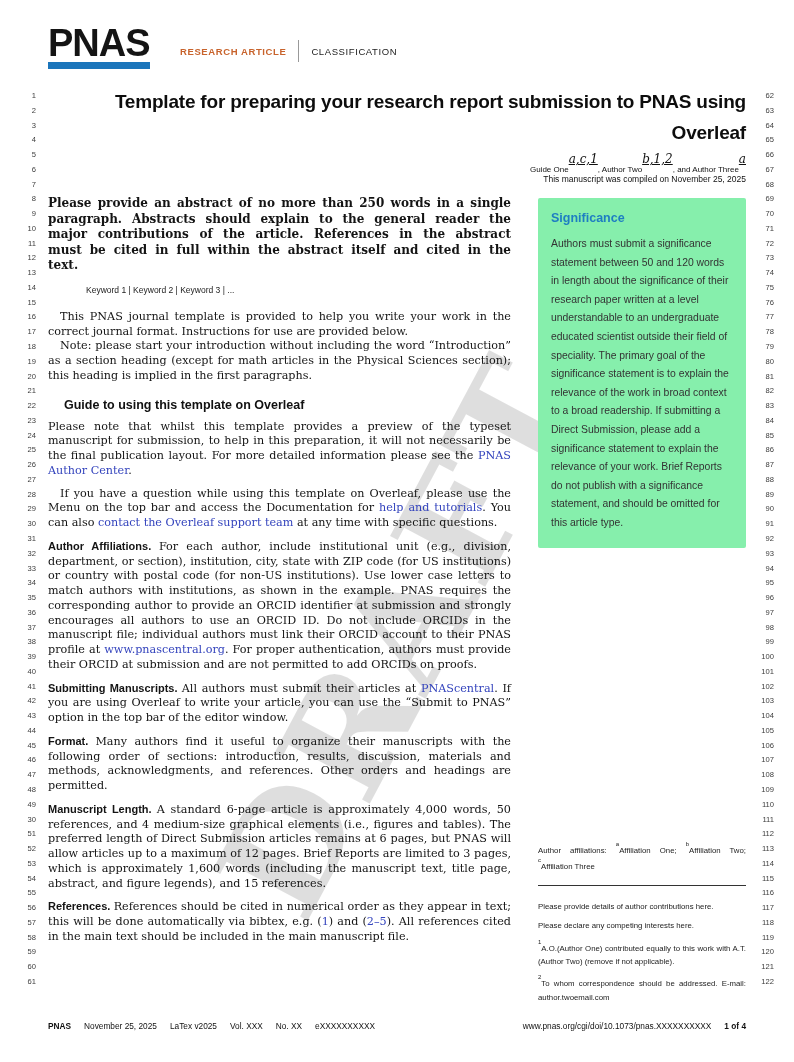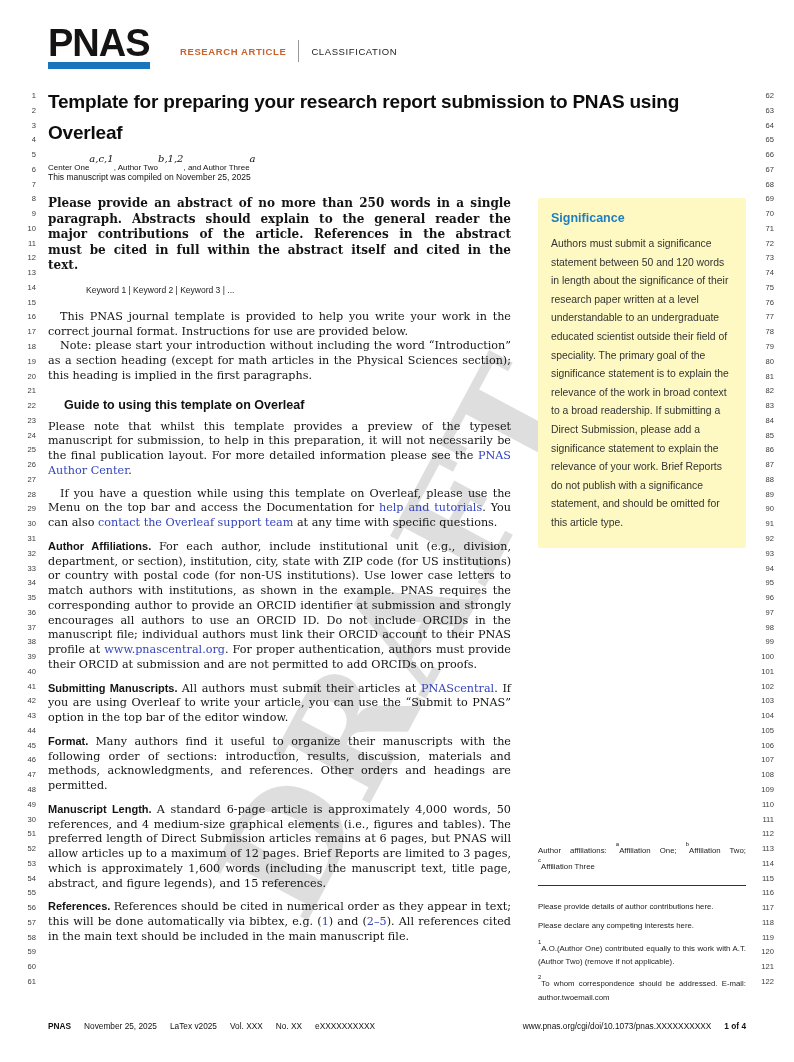--- a/index.html
+++ b/index.html
@@ -25,43 +25,43 @@
   .ln-right { left:748px; width:26px; }
   
   .watermark {
     position:absolute; left:110px; top:575px; width:560px; height:160px;
     line-height:160px; text-align:center;
     transform:rotate(-62deg);
     font-family:"DejaVu Serif", serif; font-weight:bold; font-size:148px;
     letter-spacing:4px; color:rgba(0,0,0,0.13); z-index:0; pointer-events:none;
   }
   
-  .title-block { position:absolute; left:48px; top:86px; width:698px; z-index:1; }
+  .title-block { position:absolute; left:48px; top:86px; width:698px; z-index:1;text-align:right; }
   .article-title { font-size:19px; font-weight:bold; line-height:31px; letter-spacing:-0.2px; color:#0d0d0d; }
   .author-line { margin-top:9px; font-size:8px; color:#111; }
-  .author-line sup { font-family:"DejaVu Serif", serif; font-style:italic; font-size:10px;
-                     position:relative; top:-0.45em; }
+  .author-line sup { font-family:"DejaVu Serif", serif; font-style:italic; font-size:12px;
+                     position:relative; top:-0.45em;text-decoration:underline; }
   .compiled-line { font-size:8.5px; color:#111; }
   
   .left-col { position:absolute; left:48px; top:196px; width:463px; z-index:1; }
   .abstract { font-family:"DejaVu Serif", serif; font-weight:bold; font-size:12px;
               line-height:15.6px; text-align:justify; color:#141414; word-spacing:1.5px; }
   .keywords { margin-top:11px; font-size:8.5px; color:#222;padding-left:38px; }
   .article-body { margin-top:15px; }
   .para { font-family:"DejaVu Serif", serif; font-size:11.2px; line-height:14.75px;
           text-align:justify; color:#141414; margin-bottom:8px; }
   .para.indent { text-indent:12px; margin-bottom:0; }
   .para .lead { font-family:"Liberation Sans", sans-serif; font-weight:bold; font-size:11px; }
   .para .link, .link { color:#3444bd; cursor:pointer; }
   .section-heading { font-family:"Liberation Sans", sans-serif; font-size:12.5px; font-weight:bold;
                      color:#111; margin:14px 0 8px 16px; }
   .pgap { height:8px; }
   
   .sidebar { position:absolute; left:538px; top:198px; width:208px; height:812px; z-index:1; }
-  .significance-box { background:#fef9c3; border-radius:2px; padding:13px 12px 15px 13px; }
+  .significance-box { background:#86efac; border-radius:2px; padding:13px 12px 15px 13px; }
   .significance-title { color:#1e7ec2; font-size:12.5px; font-weight:bold; margin-bottom:10px; }
   .significance-text { font-size:10.4px; line-height:18.6px; color:#333; }
   .side-footnotes { position:absolute; left:0; bottom:0; width:100%; font-size:7.8px;
                     line-height:13.5px; color:#222; }
   .side-footnotes sup { font-size:6px; position:relative; top:-0.5em; }
   .fn-item { margin-bottom:6px; text-align:justify; }
   .fn-rule { border:none; border-top:1px solid #333; margin:12px 0 14px 0; }
   
   .page-footer { position:absolute; left:48px; right:48px; top:1021px; z-index:1;
                  display:flex; justify-content:space-between; font-size:8.3px; color:#111; }
@@ -210,21 +210,21 @@
       <div class="ln">117</div>
       <div class="ln">118</div>
       <div class="ln">119</div>
       <div class="ln">120</div>
       <div class="ln">121</div>
       <div class="ln">122</div>
     </div>
 
   <div class="title-block">
     <div class="article-title">Template for preparing your research report submission to PNAS using Overleaf</div>
-    <div class="author-line"><span>Center One</span><sup>a,c,1</sup><span>, Author Two</span><sup>b,1,2</sup><span>, and Author Three</span><sup>a</sup></div>
+    <div class="author-line"><span>Guide One</span><sup>a,c,1</sup><span>, Author Two</span><sup>b,1,2</sup><span>, and Author Three</span><sup>a</sup></div>
     <div class="compiled-line">This manuscript was compiled on November 25, 2025</div>
   </div>
 
   <div class="left-col">
     <div class="abstract">Please provide an abstract of no more than 250 words in a single paragraph. Abstracts should explain to the general reader the major contributions of the article. References in the abstract must be cited in full within the abstract itself and cited in the text.</div>
     <div class="keywords">Keyword 1 | Keyword 2 | Keyword 3 | ...</div>
     <div class="article-body">
         <p class="para indent"><span>This PNAS journal template is provided to help you write your work in the correct journal format. Instructions for use are provided below.</span></p>
         <p class="para indent"><span>Note: please start your introduction without including the word “Introduction” as a section heading (except for math articles in the Physical Sciences section); this heading is implied in the first paragraphs.</span></p>
         <div class="section-heading">Guide to using this template on Overleaf</div>

